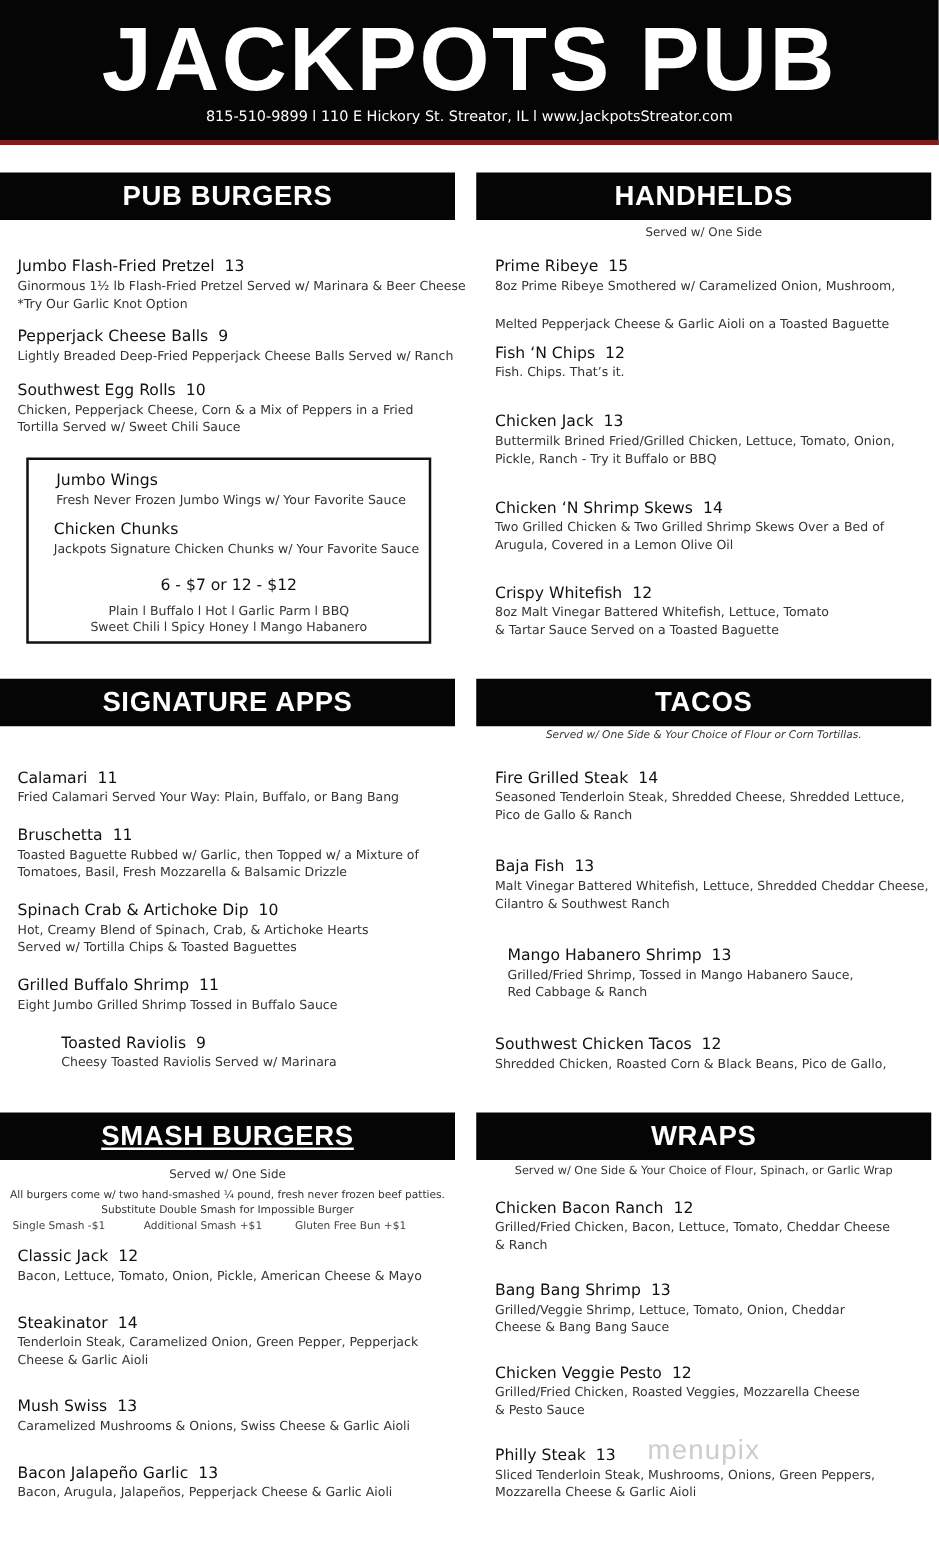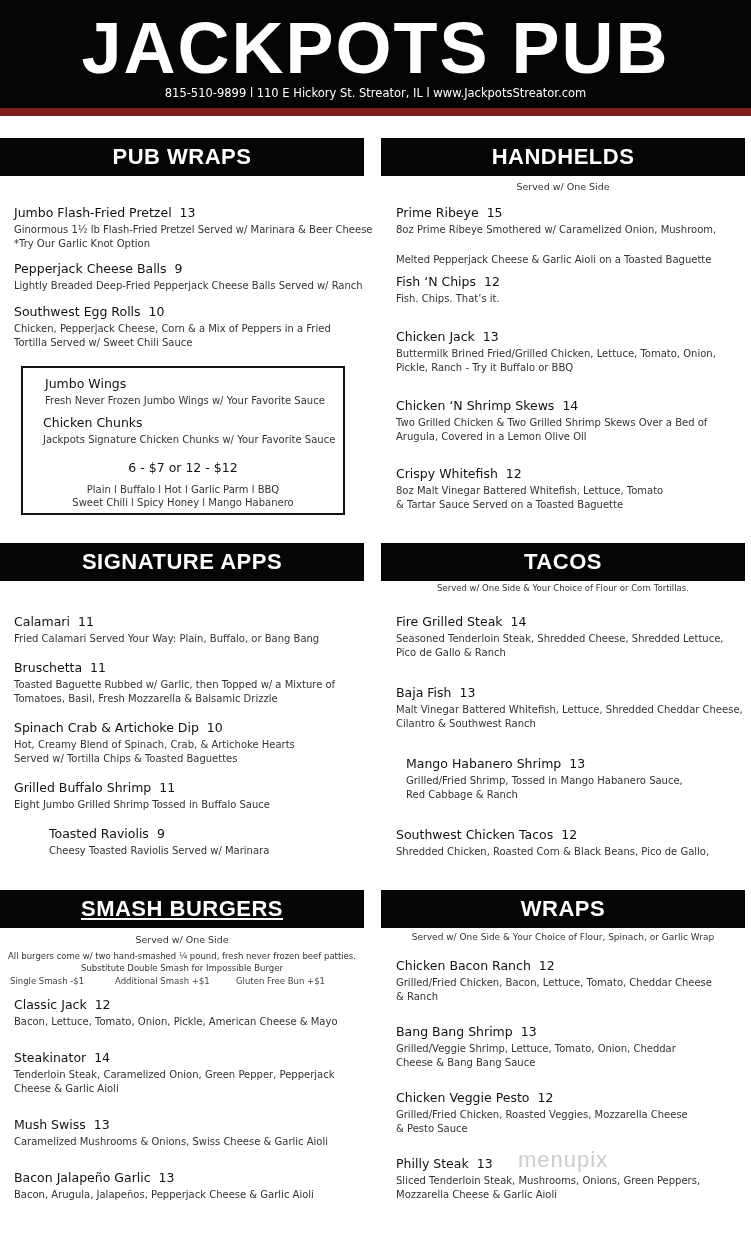--- a/index.html
+++ b/index.html
@@ -1,19 +1,19 @@
 <!DOCTYPE html>
 <html><head>
 <meta charset="utf-8">
 <style>
   * { box-sizing: border-box; margin: 0; padding: 0; }
   html, body { width: 751px; height: 1245px; background: #ffffff; overflow: hidden; }
   body { position: relative; font-family: "DejaVu Sans", sans-serif; color: #222; }
 
-  .banner { position: absolute; left: 0; top: 0; width: 751px; height: 116px; background: #050505; border-bottom: 8px solid #7f1d1d; }
+  .banner { position: absolute; left: 0; top: 0; width: 751px; height: 116px; background: #050505; border-bottom: 4px solid #7f1d1d; }
   .banner-title { position: absolute; left: 0; top: 8px; width: 751px; text-align: center; color: #fff;
     font-family: "Liberation Sans", sans-serif; font-weight: bold; font-size: 72px; letter-spacing: 2px; line-height: 80px; }
   .banner-sub { position: absolute; left: 0; top: 86px; width: 751px; text-align: center; color: #fff; font-size: 11.5px; }
 
   .hdr { position: absolute; height: 38px; background: #050505; color: #fff; text-align: center;
     font-family: "Liberation Sans", sans-serif; font-weight: bold; font-size: 22px; line-height: 38px; letter-spacing: 0.5px; }
   .note { position: absolute; text-align: center; font-size: 9.5px; color: #333; }
   .item { position: absolute; }
   .item .nm { font-size: 12.5px; color: #111; line-height: 15px; white-space: nowrap; }
   .item .pr { margin-left: 8px; }
@@ -28,21 +28,21 @@
   .watermark { position: absolute; left: 518px; top: 1147px; font-size: 22px; color: #ccc; letter-spacing: 1px; font-family: "Liberation Sans", sans-serif; }
 </style>
 </head>
 <body>
 
 <div class="banner">
   <div class="banner-title">JACKPOTS PUB</div>
   <div class="banner-sub">815-510-9899 l 110 E Hickory St. Streator, IL l www.JackpotsStreator.com</div>
 </div>
 
-<div class="hdr" style="left:0;top:138px;width:364px;">PUB WRAPS</div>
+<div class="hdr" style="left:0;top:138px;width:364px;">PUB BURGERS</div>
 
 <div class="item" style="left:14px;top:205px;">
   <div class="nm"><span>Jumbo Flash-Fried Pretzel</span><span class="pr">13</span></div>
   <div class="ds">Ginormous 1½ lb Flash-Fried Pretzel Served w/ Marinara &amp; Beer Cheese</div>
   <div class="ds" style="margin-top:0">*Try Our Garlic Knot Option</div>
 </div>
 <div class="item" style="left:14px;top:261px;">
   <div class="nm"><span>Pepperjack Cheese Balls</span><span class="pr">9</span></div>
   <div class="ds">Lightly Breaded Deep-Fried Pepperjack Cheese Balls Served w/ Ranch</div>
 </div>
@@ -113,21 +113,21 @@
 <div class="item" style="left:14px;top:780px;">
   <div class="nm"><span>Grilled Buffalo Shrimp</span><span class="pr">11</span></div>
   <div class="ds">Eight Jumbo Grilled Shrimp Tossed in Buffalo Sauce</div>
 </div>
 <div class="item" style="left:14px;top:826px;margin-left:35px;">
   <div class="nm"><span>Toasted Raviolis</span><span class="pr">9</span></div>
   <div class="ds">Cheesy Toasted Raviolis Served w/ Marinara</div>
 </div>
 
 <div class="hdr" style="left:381px;top:543px;width:364px;">TACOS</div>
-<div class="note" style="left:381px;top:583px;width:364px;font-size:8.5px;">Served w/ One Side &amp; Your Choice of Flour or Corn Tortillas.</div>
+<div class="note" style="left:381px;top:583px;width:364px;font-size:8.5px;font-style:italic;">Served w/ One Side &amp; Your Choice of Flour or Corn Tortillas.</div>
 
 <div class="item" style="left:396px;top:614px;">
   <div class="nm"><span>Fire Grilled Steak</span><span class="pr">14</span></div>
   <div class="ds">Seasoned Tenderloin Steak, Shredded Cheese, Shredded Lettuce,</div>
   <div class="ds" style="margin-top:0">Pico de Gallo &amp; Ranch</div>
 </div>
 <div class="item" style="left:396px;top:685px;">
   <div class="nm"><span>Baja Fish</span><span class="pr">13</span></div>
   <div class="ds">Malt Vinegar Battered Whitefish, Lettuce, Shredded Cheddar Cheese,</div>
   <div class="ds" style="margin-top:0">Cilantro &amp; Southwest Ranch</div>

